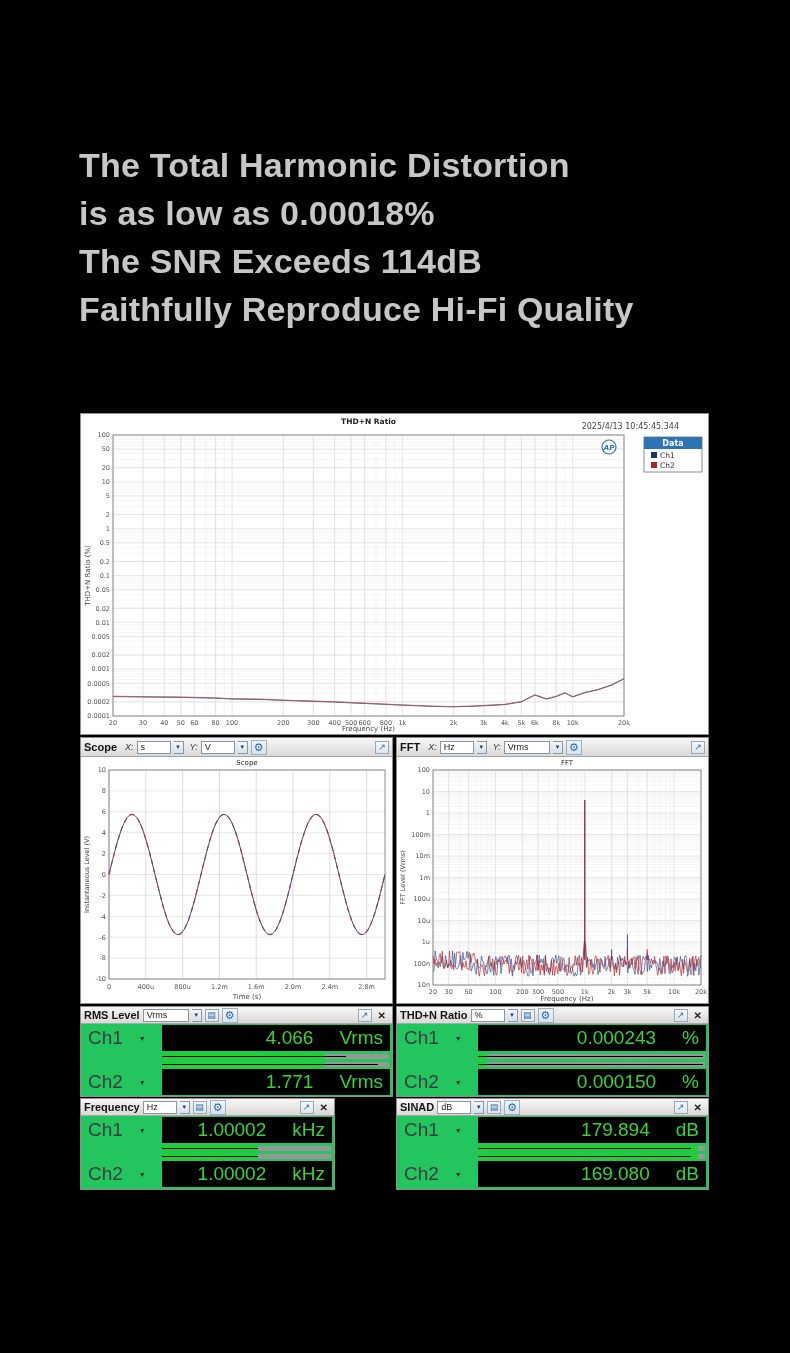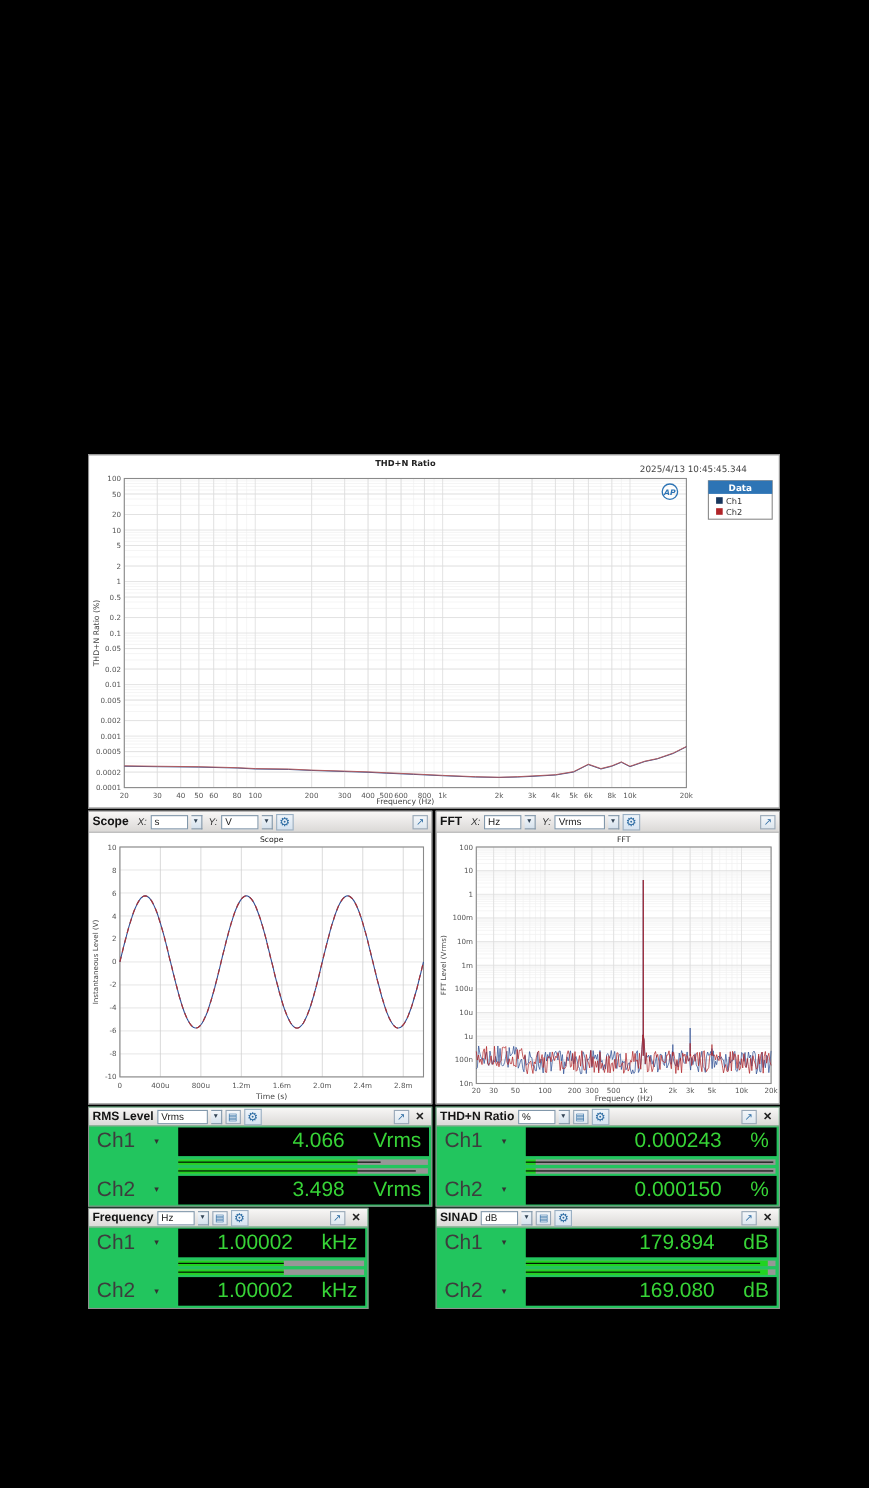--- a/index.html
+++ b/index.html
@@ -49,20 +49,26 @@
   .bar1{top:30px;}.bar2{top:38px;}
   .bar .fill{height:100%;background:#21d321;}
   .bar .peak{position:absolute;top:2px;left:0;height:1px;background:#000;}
   svg{display:block;}
 </style>
 </head>
 <body>
 
 <div class="page">
 
+  <div class="headline">
+    <div>The Total Harmonic Distortion</div>
+    <div>is as low as 0.00018%</div>
+    <div>The SNR Exceeds 114dB</div>
+    <div>Faithfully Reproduce Hi-Fi Quality</div>
+  </div>
 
   <div class="shot">
 
     <div class="panel" id="thd-panel">
       <svg id="thd-svg" width="627" height="320">
           <line x1="32" y1="287.9017618697369" x2="543" y2="287.9017618697369" stroke="#efefef" stroke-width="0.6"></line>
           <line x1="32" y1="279.6548212372958" x2="543" y2="279.6548212372958" stroke="#efefef" stroke-width="0.6"></line>
           <line x1="32" y1="273.80352373947375" x2="543" y2="273.80352373947375" stroke="#efefef" stroke-width="0.6"></line>
           <line x1="32" y1="269.2649047969298" x2="543" y2="269.2649047969298" stroke="#efefef" stroke-width="0.6"></line>
           <line x1="32" y1="265.5565831070327" x2="543" y2="265.5565831070327" stroke="#efefef" stroke-width="0.6"></line>
@@ -502,21 +508,21 @@
           </div>
         <div class="bar bar2">
             <div class="fill" style="width: 72%;"></div>
             <div class="peak" style="width: 95%;"></div>
           </div>
         <div class="ch ch2">
             <span>Ch2</span>
             <span class="tri">▼</span>
           </div>
         <div class="lcd lcd2">
-            <span class="val">3.498</span>
+            <span class="val">1.771</span>
             <span class="unit">Vrms</span>
           </div>
       </div>
     </div>
 
     <div class="meter" id="m-thdm">
       <div class="m-head">
         <span class="m-title">THD+N Ratio</span>
         <span class="dd">%</span>
           <span class="dd-btn">▼</span>

